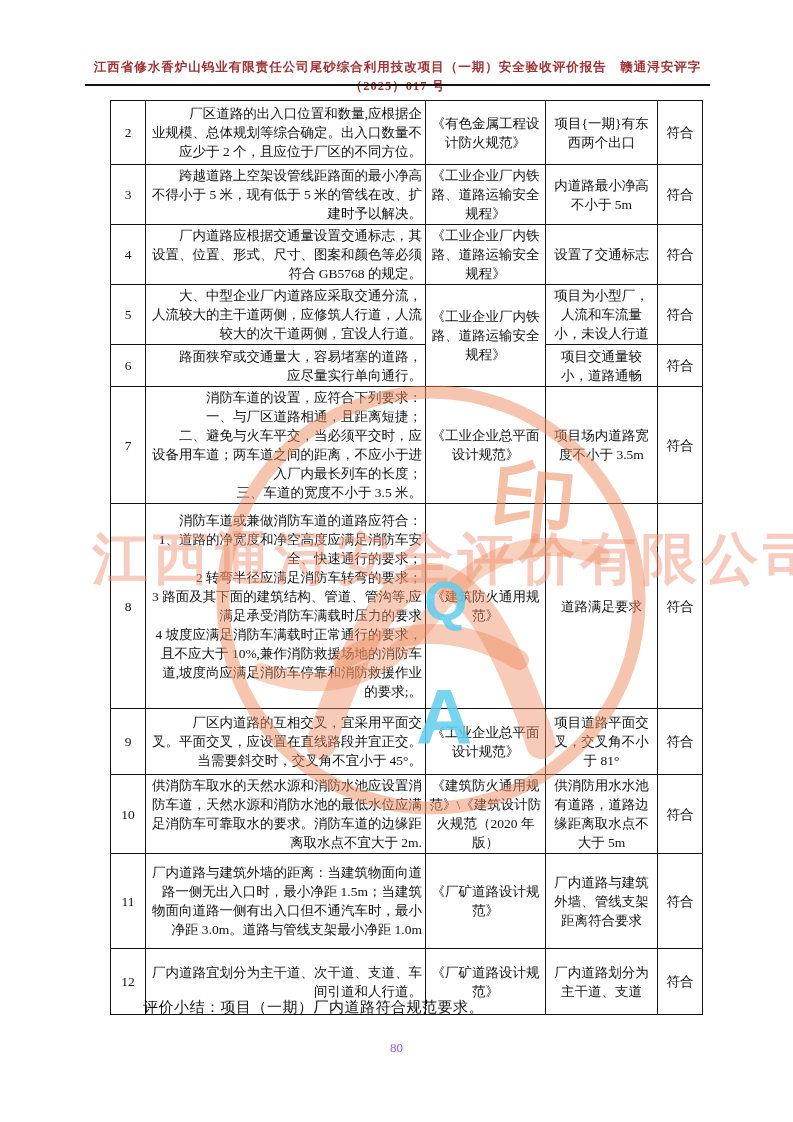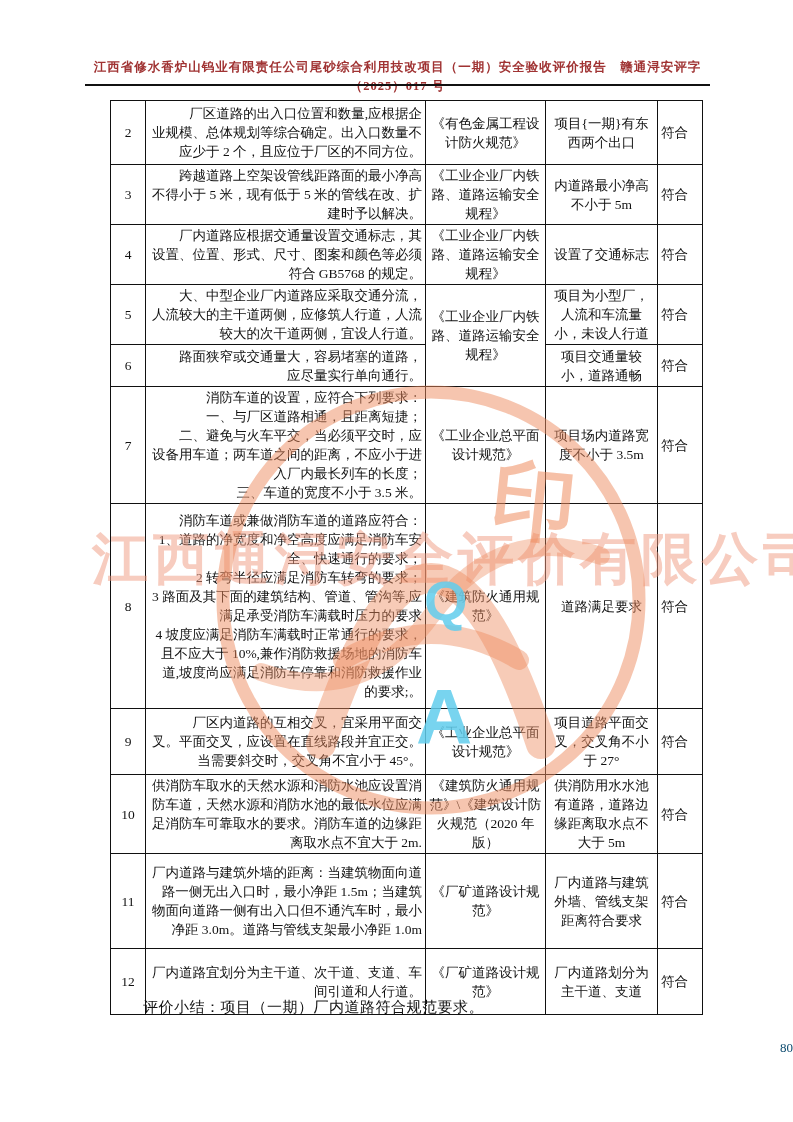--- a/index.html
+++ b/index.html
@@ -22,28 +22,28 @@
     font-size:13.5px;line-height:19px;
   }
   table.comp td{
     border:1.4px solid #111;vertical-align:middle;
     padding:1px 3px;overflow:hidden;
   }
   td.no-cell{text-align:center;font-family:"Liberation Serif",serif;}
   td.req-cell{white-space:pre-line;text-align:right;}
   td.basis-cell{text-align:center;}
   td.actual-cell{text-align:center;}
-  td.result-cell{font-family:Liberation Serif, serif;}
+  td.result-cell{text-align:center;font-family:Liberation Serif, serif;}
   .summary-line{
     position:absolute;top:998px;left:143px;width:560px;
     font-size:15px;letter-spacing:0.5px;
   }
   .page-number{
-    position:absolute;top:1040px;left:0;width:793px;text-align:right;
-    font-size:13px;color:#0c4a6e;
+    position:absolute;top:1040px;left:0;width:793px;text-align:center;
+    font-size:13px;color:#8b5cf6;
   }
   
   .wm-layer{position:absolute;inset:0;pointer-events:none;z-index:6;}
   .wm-company{
     position:absolute;top:522px;left:92px;width:720px;
     font-size:56px;letter-spacing:5px;white-space:nowrap;
     color:rgba(240,153,128,0.50);font-weight:bold;
   }
   .wm-stamp{position:absolute;top:372px;left:203px;width:456px;height:456px;}
   .wm-seal-char{
@@ -131,21 +131,21 @@
 3 路面及其下面的建筑结构、管道、管沟等,应满足承受消防车满载时压力的要求
 4 坡度应满足消防车满载时正常通行的要求，且不应大于 10%,兼作消防救援场地的消防车道,坡度尚应满足消防车停靠和消防救援作业的要求;。</td>
         <td class="basis-cell">《建筑防火通用规范》</td>
         <td class="actual-cell">道路满足要求</td>
         <td class="result-cell">符合</td>
       </tr>
       <tr style="height:66px">
         <td class="no-cell">9</td>
         <td class="req-cell">　　厂区内道路的互相交叉，宜采用平面交叉。平面交叉，应设置在直线路段并宜正交。当需要斜交时，交叉角不宜小于 45°。</td>
         <td class="basis-cell">《工业企业总平面设计规范》</td>
-        <td class="actual-cell">项目道路平面交叉，交叉角不小于 27°</td>
+        <td class="actual-cell">项目道路平面交叉，交叉角不小于 81°</td>
         <td class="result-cell">符合</td>
       </tr>
       <tr style="height:77px">
         <td class="no-cell">10</td>
         <td class="req-cell">供消防车取水的天然水源和消防水池应设置消防车道，天然水源和消防水池的最低水位应满足消防车可靠取水的要求。消防车道的边缘距离取水点不宜大于 2m.</td>
         <td class="basis-cell">《建筑防火通用规范》\《建筑设计防火规范（2020 年版）</td>
         <td class="actual-cell">供消防用水水池有道路，道路边缘距离取水点不大于 5m</td>
         <td class="result-cell">符合</td>
       </tr>
       <tr style="height:95px">

